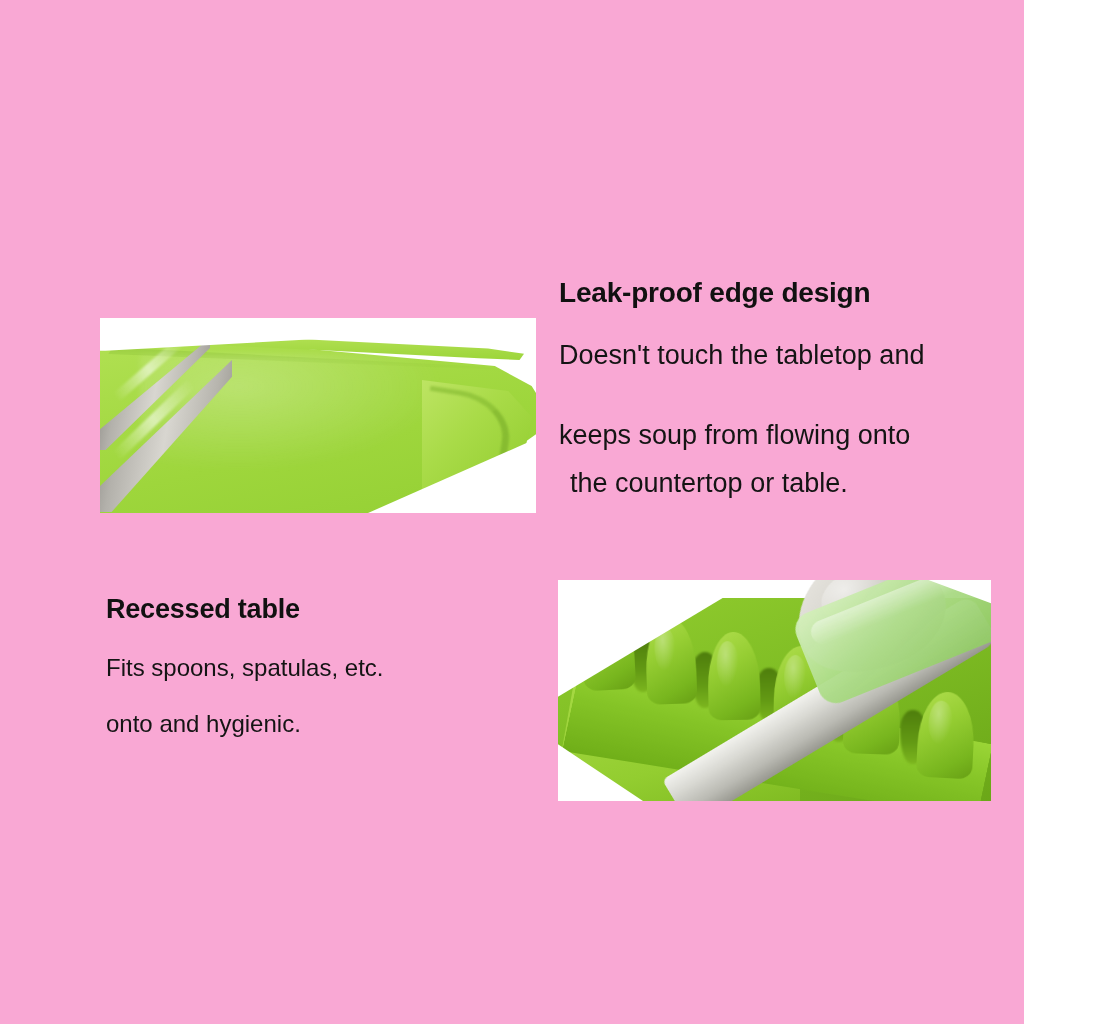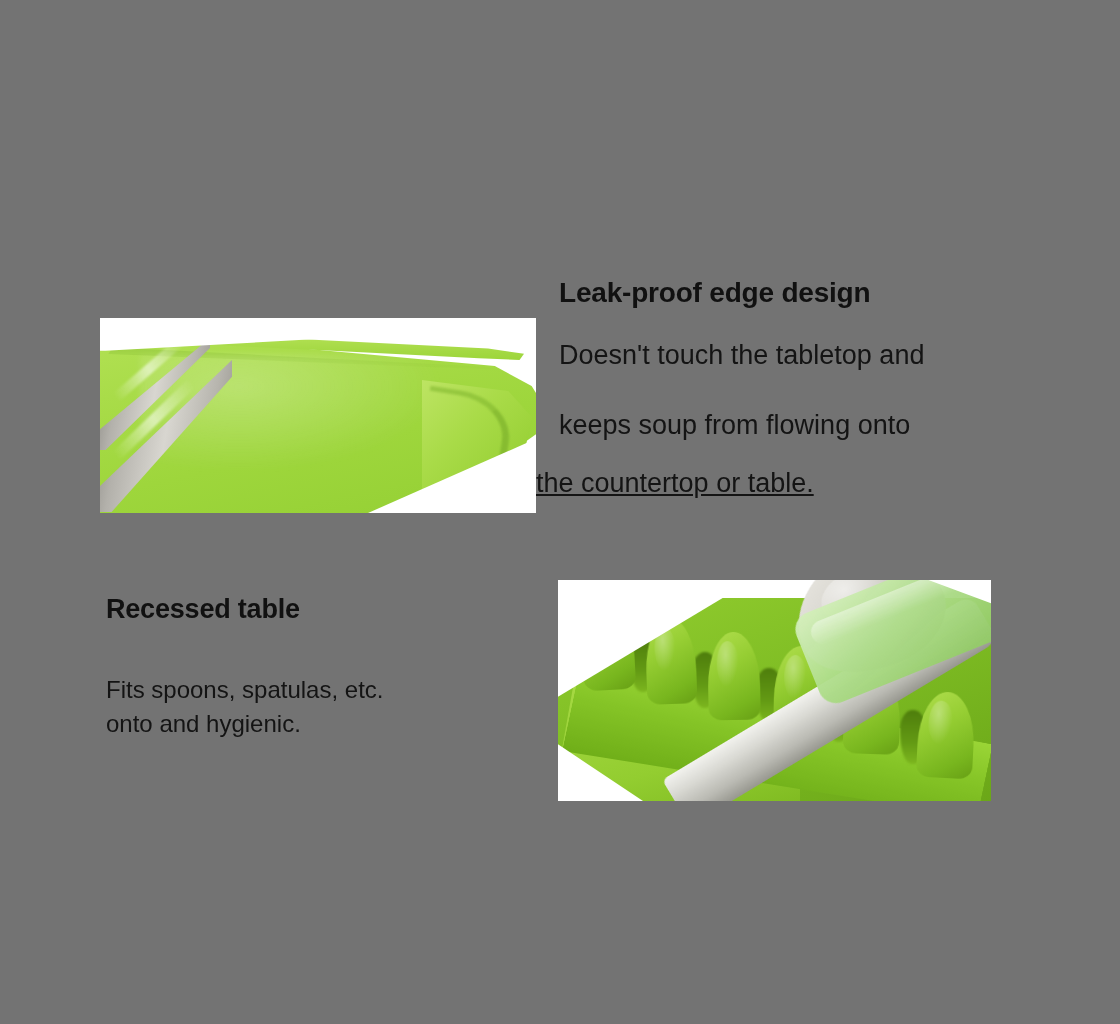--- a/index.html
+++ b/index.html
@@ -2,44 +2,44 @@
 <html><head>
 <meta charset="utf-8">
 <style>
   * { margin:0; padding:0; box-sizing:border-box; }
   html, body {
     width:1120px; height:1024px;
     background:#ffffff;
     font-family:"Liberation Sans", sans-serif;
     overflow:hidden;
   }
-  .canvas { position:relative; width:1120px; height:1024px; background:#737373; }
+  .canvas { position:relative; width:1024px; height:1024px; background:#f9a8d4; }
 
   
   .heading {
     position:absolute;
     font-weight:bold;
     color:#111111;
     letter-spacing:-0.2px;
     white-space:nowrap;
   }
   .bodyline {
     position:absolute;
     font-weight:normal;
     color:#141414;
     white-space:nowrap;
   }
 
   #h-leak   { left:559px; top:277px; font-size:28px; }
   #l-leak-0 { left:559px; top:340px; font-size:27px; }
-  #l-leak-1 { left:559px; top:410px; font-size:27px; }
-  #l-leak-2 { left:536px; top:468px; font-size:27px;text-decoration:underline; }
+  #l-leak-1 { left:559px; top:420px; font-size:27px; }
+  #l-leak-2 { left:570px; top:468px; font-size:27px; }
 
   #h-rec    { left:106px; top:594px; font-size:27px; }
-  #l-rec-0  { left:106px; top:654px; font-size:24px;margin-top:22px; }
+  #l-rec-0  { left:106px; top:654px; font-size:24px; }
   #l-rec-1  { left:106px; top:710px; font-size:24px; }
 
   
   .photo { position:absolute; overflow:hidden; background:#ffffff; }
 
   #photo-tray  { left:100px; top:318px; width:436px; height:195px; }
   #photo-ridge { left:558px; top:580px; width:433px; height:221px; }
 
   .ph-inner { position:absolute; inset:0; }
 

